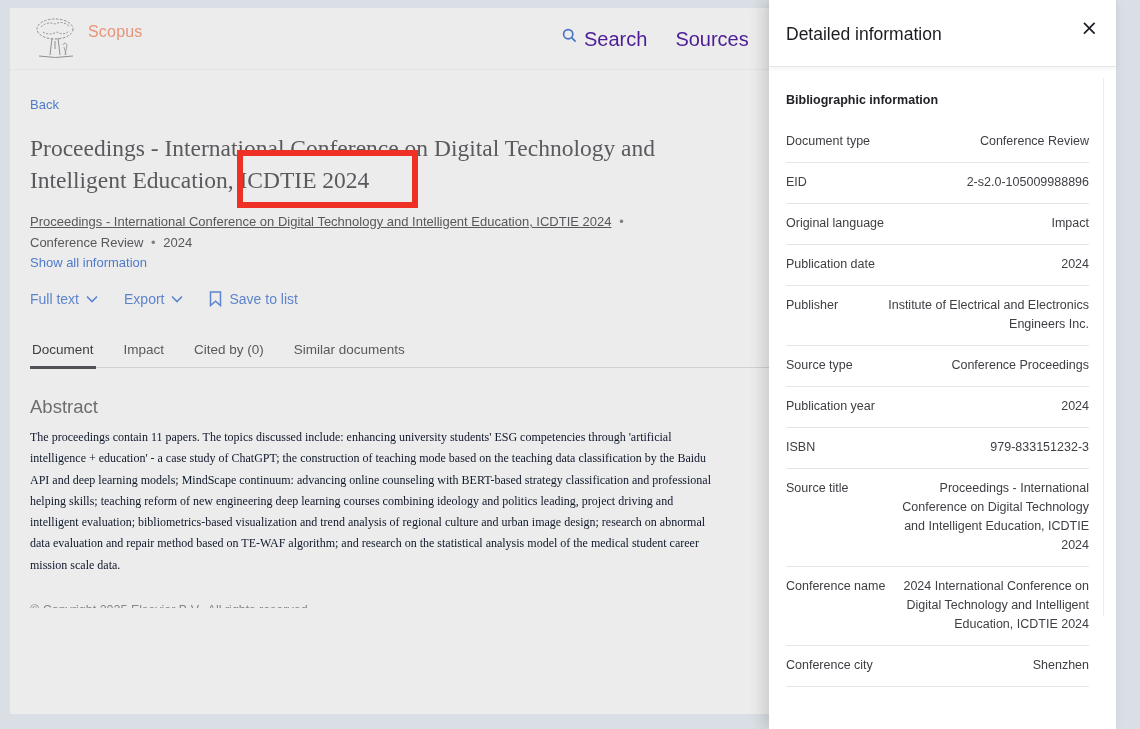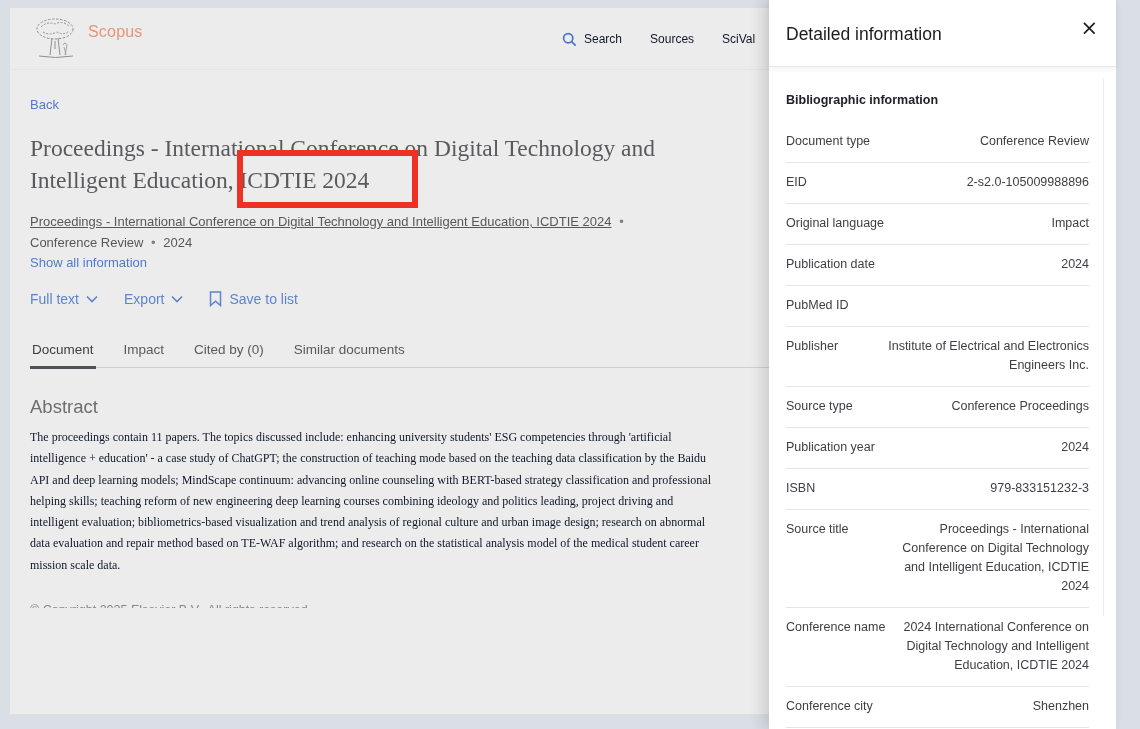--- a/index.html
+++ b/index.html
@@ -5,21 +5,21 @@
   * { margin:0; padding:0; box-sizing:border-box; }
   html,body { width:1140px; height:729px; overflow:hidden; }
   body { background:#d9dfe4; font-family:"Liberation Sans", sans-serif; position:relative; }
 
   
   .main-bg { position:absolute; left:10px; top:8px; width:776px; height:706px; background:#ececec; }
   .main-header { position:absolute; left:0; top:0; width:100%; height:62px; border-bottom:1px solid #e4e4e4; }
   .logo-wrap { position:absolute; left:23px; top:9px; width:46px; height:42px; }
   .brand { position:absolute; left:78px; top:15px; font-size:16px; color:#e6957a; letter-spacing:.2px; }
   .nav { position:absolute; left:552px; top:0; width:234px; height:62px; display:flex; align-items:center; gap:28px; overflow:hidden; white-space:nowrap; }
-  .nav-item { font-size:12px; color:#0f172a; display:flex; align-items:center; gap:7px; cursor:pointer; }
+  .nav-item { font-size:20px; color:#4c1d95; display:flex; gap:7px; cursor:pointer; }
 
   .back-link { position:absolute; left:20px; top:89px; font-size:13px; color:#4f7bca; cursor:pointer; }
   .doc-title { position:absolute; left:20px; top:125px; width:706px; font-family:"Liberation Serif", serif; font-size:23.5px; line-height:31.5px; color:#5a5a5e; font-weight:400; }
   .annotation-box { position:absolute; left:227px; top:142px; width:181px; height:58px; border:6px solid #ee3124; background:transparent; }
 
   .source-row { position:absolute; left:20px; top:203px; width:660px; font-size:13px; line-height:21px; color:#58585c; }
   .source-link { text-decoration:underline; color:#58585c; cursor:pointer; }
   .dot-sep { color:#808084; padding:0 4px; }
   .show-all { position:absolute; left:20px; top:247px; font-size:13px; color:#4f7bca; cursor:pointer; }
 
@@ -161,24 +161,20 @@
     </div>
     <div class="prow">
       <div class="lbl">Original language</div>
       <div class="val">Impact</div>
     </div>
     <div class="prow">
       <div class="lbl">Publication date</div>
       <div class="val">2024</div>
     </div>
     <div class="prow">
-      <div class="lbl">PubMed ID</div>
-      <div class="val"></div>
-    </div>
-    <div class="prow">
       <div class="lbl">Publisher</div>
       <div class="val">Institute of Electrical and Electronics Engineers Inc.</div>
     </div>
     <div class="prow">
       <div class="lbl">Source type</div>
       <div class="val">Conference Proceedings</div>
     </div>
     <div class="prow">
       <div class="lbl">Publication year</div>
       <div class="val">2024</div>

